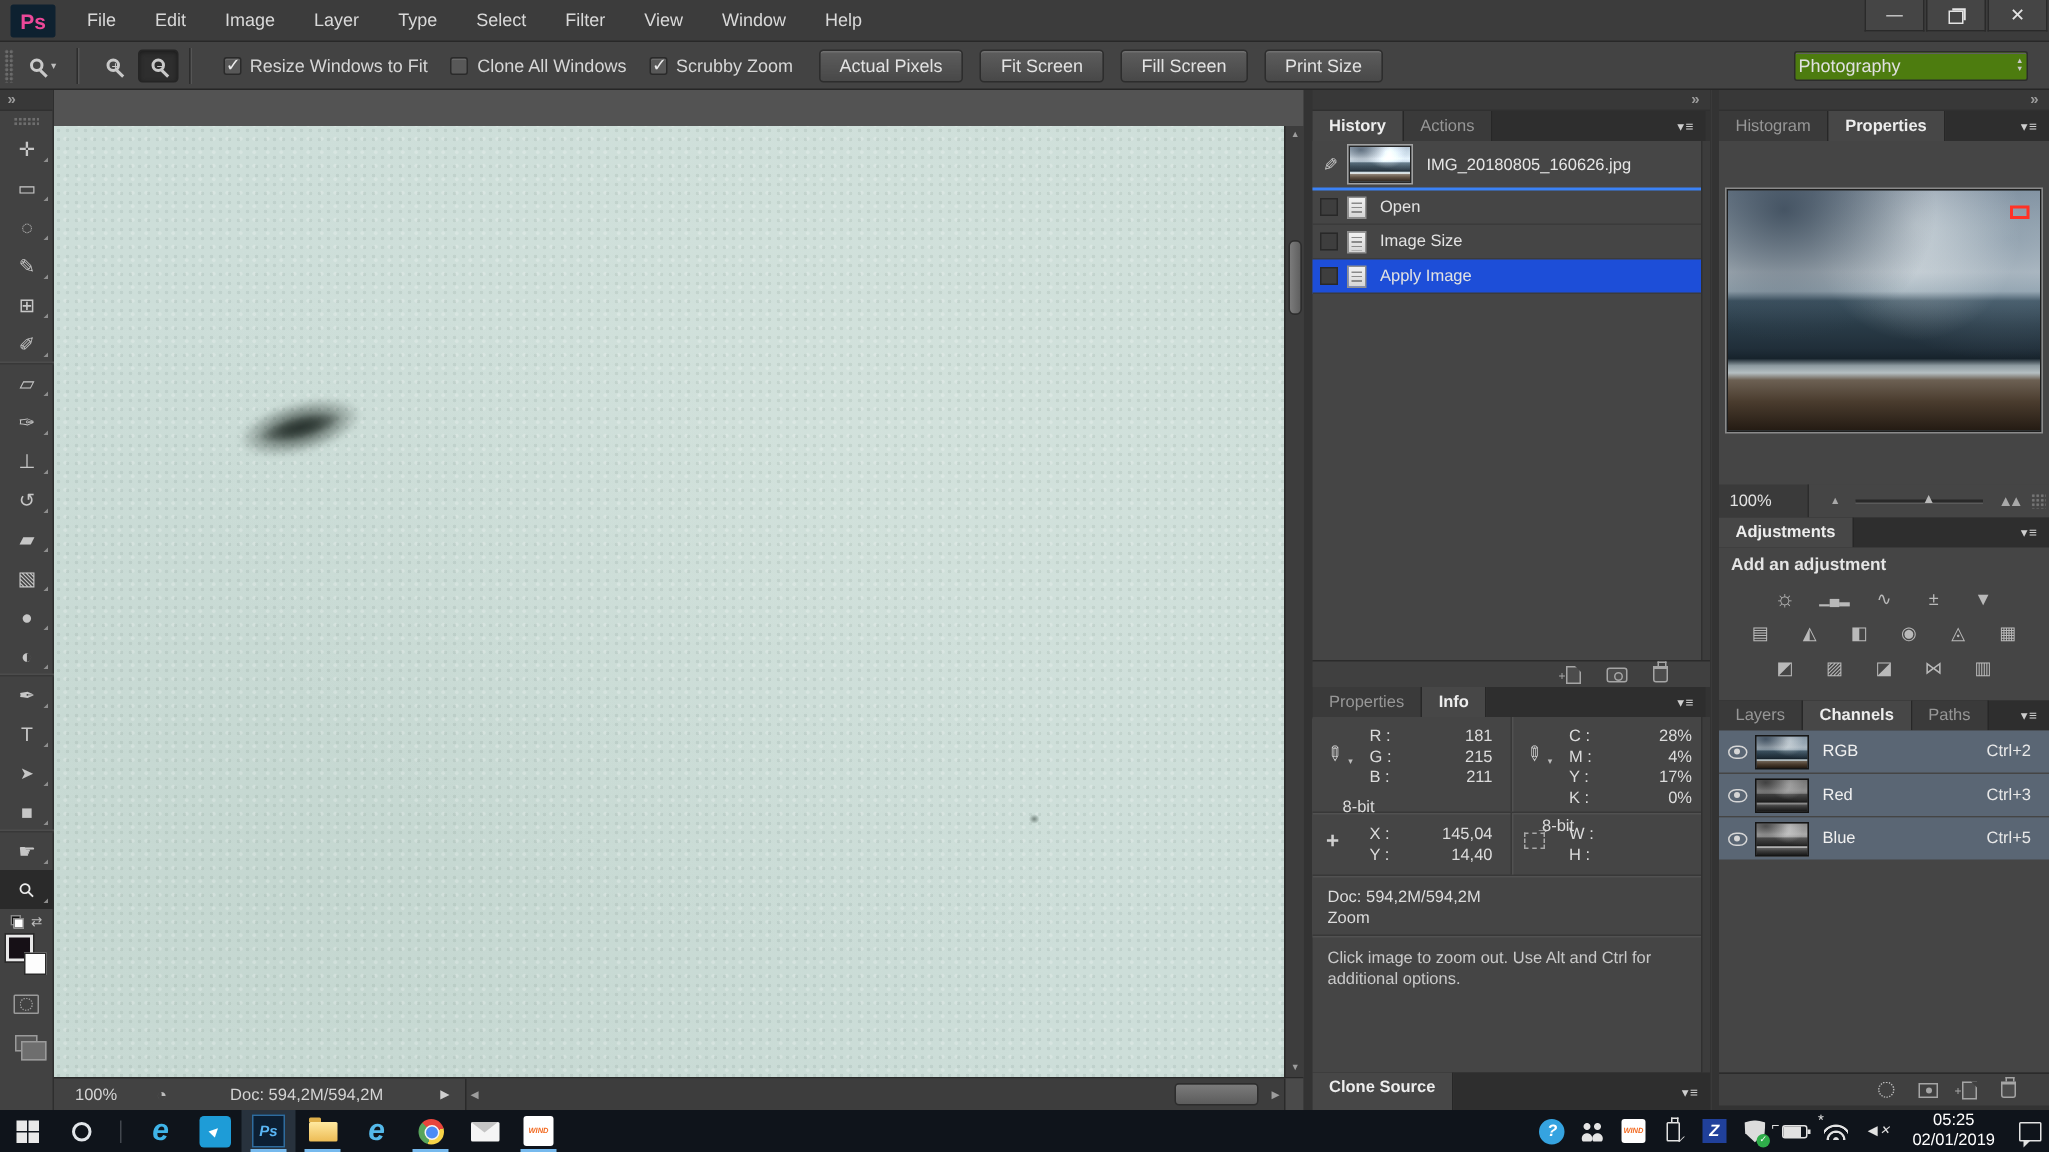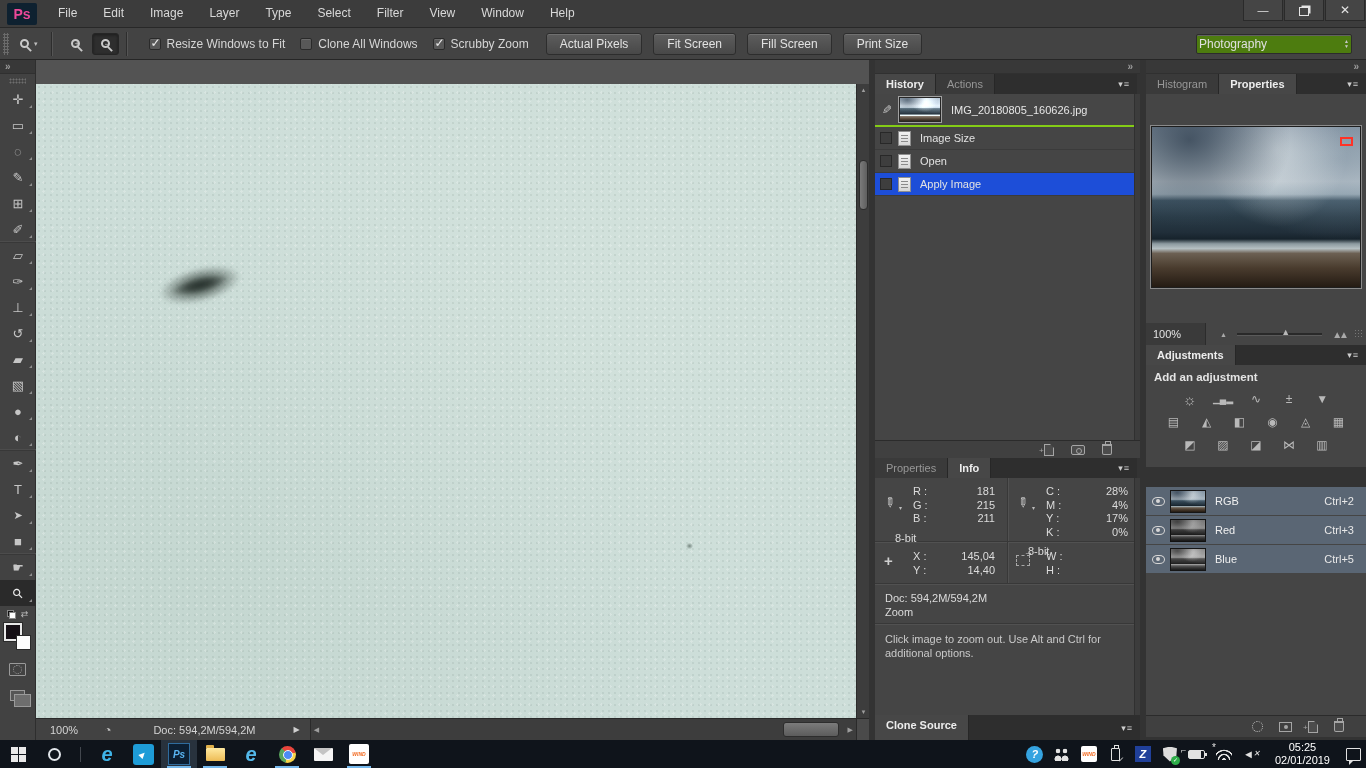--- a/index.html
+++ b/index.html
@@ -102,21 +102,21 @@
   .dock2 .panel-tabs{left:5px;right:0;}
   .ptab{padding:0 11px;font-size:11px;line-height:20px;color:#979797;background:#3a3a3a;border-right:1px solid #272727;}
   .ptab.active{background:#474747;color:#ededed;font-weight:bold;}
   .pmenu{margin-left:auto;display:flex;align-items:center;padding-right:7px;color:#cfcfcf;}
   .pmenu::before{content:"▾≡";font-size:9px;letter-spacing:1px;}
   .pbody{position:absolute;left:6px;right:1px;background:#454545;}
   .dock2 .pbody{left:5px;right:0;}
   .pgutter{position:absolute;right:0;top:0;bottom:0;width:6px;background:#3c3c3c;border-left:1px solid #303030;}
 
   
-  .snaprow{display:flex;align-items:center;height:33px;background:#464646;border-bottom:2px solid #84cc16;}
+  .snaprow{display:flex;align-items:center;height:33px;background:#464646;border-bottom:2px solid #3b82f6;}
   .snapico{width:24px;text-align:center;color:#c9c9c9;font-size:12px;}
   .snapico::before{content:"✎";display:inline-block;transform:scaleX(-1);}
   .snapthumb{width:42px;height:25px;border:1px solid #1c1c1c;outline:1px solid #777;margin-right:10px;}
   .snaplabel{font-size:11px;color:#e6e6e6;}
   .hrow{display:flex;align-items:center;height:23px;border-bottom:1px solid #3b3b3b;}
   .hrow.selected{background:#1d4ed8;}
   .hcheck{width:12px;height:12px;background:#3e3e3e;border:1px solid #282828;margin:0 6px 0 5px;}
   .hdoc{width:13px;height:15px;background:linear-gradient(#f2f2f2,#d6d6d6);border:1px solid #8f8f8f;margin-right:9px;position:relative;}
   .hdoc::after{content:"";position:absolute;left:2px;right:2px;top:3px;height:9px;background:repeating-linear-gradient(#8a8a8a 0 1px,transparent 1px 3px);}
   .hlabel{font-size:11px;color:#e2e2e2;}
@@ -426,26 +426,26 @@
     <div class="pbody" style="top:34px;height:346px;">
       <div class="snaprow">
         <span class="snapico"></span>
         <div class="snapthumb beach th-snap"></div>
         <span class="snaplabel">IMG_20180805_160626.jpg</span>
       </div>
       <div id="history-items">
           <div class="hrow">
             <span class="hcheck"></span>
             <span class="hdoc"></span>
-            <span class="hlabel">Image Size</span>
+            <span class="hlabel">Open</span>
           </div>
           <div class="hrow">
             <span class="hcheck"></span>
             <span class="hdoc"></span>
-            <span class="hlabel">Open</span>
+            <span class="hlabel">Image Size</span>
           </div>
           <div class="hrow selected">
             <span class="hcheck"></span>
             <span class="hdoc"></span>
             <span class="hlabel">Apply Image</span>
           </div>
         </div>
       <div class="pgutter"></div>
     </div>
     <div class="panel-footbar" style="top:380px;">
@@ -591,20 +591,26 @@
           </div>
           <div class="adjrow">
             <span class="adjico">◩</span>
             <span class="adjico">▨</span>
             <span class="adjico">◪</span>
             <span class="adjico">⋈</span>
             <span class="adjico">▥</span>
           </div>
         </div>
     </div>
+    <div class="panel-tabs" style="top:407px;" id="chan-tabs">
+        <span class="ptab">Layers</span>
+        <span class="ptab active">Channels</span>
+        <span class="ptab">Paths</span>
+        <span class="pmenu"></span>
+      </div>
     <div class="pbody" style="top:427px;height:228px;">
       <div id="channel-rows">
           <div class="chrow">
             <span class="eyecell">
               <span class="i-eye"></span>
             </span>
             <div class="chthumb beach"></div>
             <span class="chname">RGB</span>
             <span class="chkey">Ctrl+2</span>
           </div>

